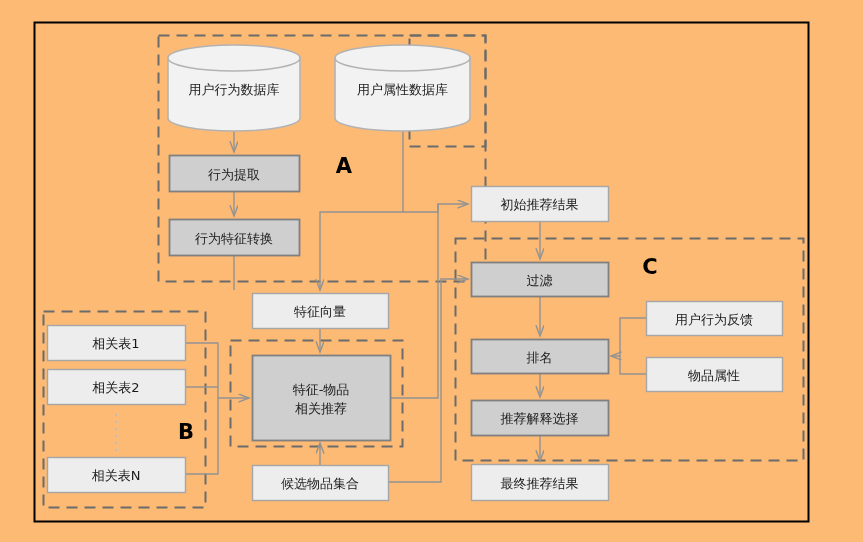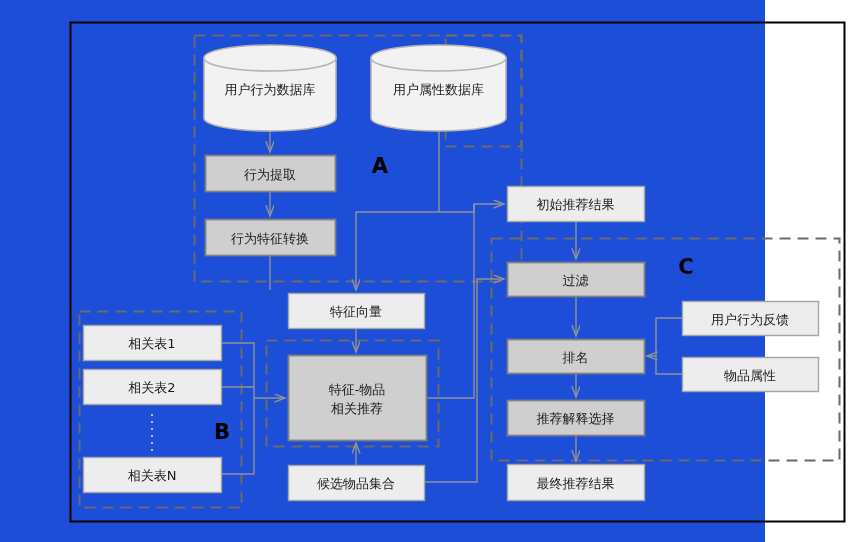--- a/index.html
+++ b/index.html
@@ -1,18 +1,18 @@
 <!DOCTYPE html>
 <html><head>
 <meta charset="utf-8">
 <style>
   html,body{margin:0;padding:0;background:#ffffff;}
   body{width:863px;height:542px;overflow:hidden;
        font-family:"DejaVu Sans","Liberation Sans",sans-serif;}
-  #canvas{position:relative;width:729px;height:542px;background:#1d4ed8;padding-left:36px;}
+  #canvas{position:relative;width:863px;height:542px;background:#fdba74;}
   svg{display:block;}
   .nodelabel{
     font-family:"DejaVu Sans","Liberation Sans",sans-serif;
     font-size:13px; fill:#1a1a1a; text-anchor:middle;
     dominant-baseline:middle;
   }
   .grouplabel{
     font-family:"DejaVu Sans","Liberation Sans",sans-serif;
     font-size:21px; font-weight:bold; fill:#000;
     text-anchor:middle; dominant-baseline:middle;

